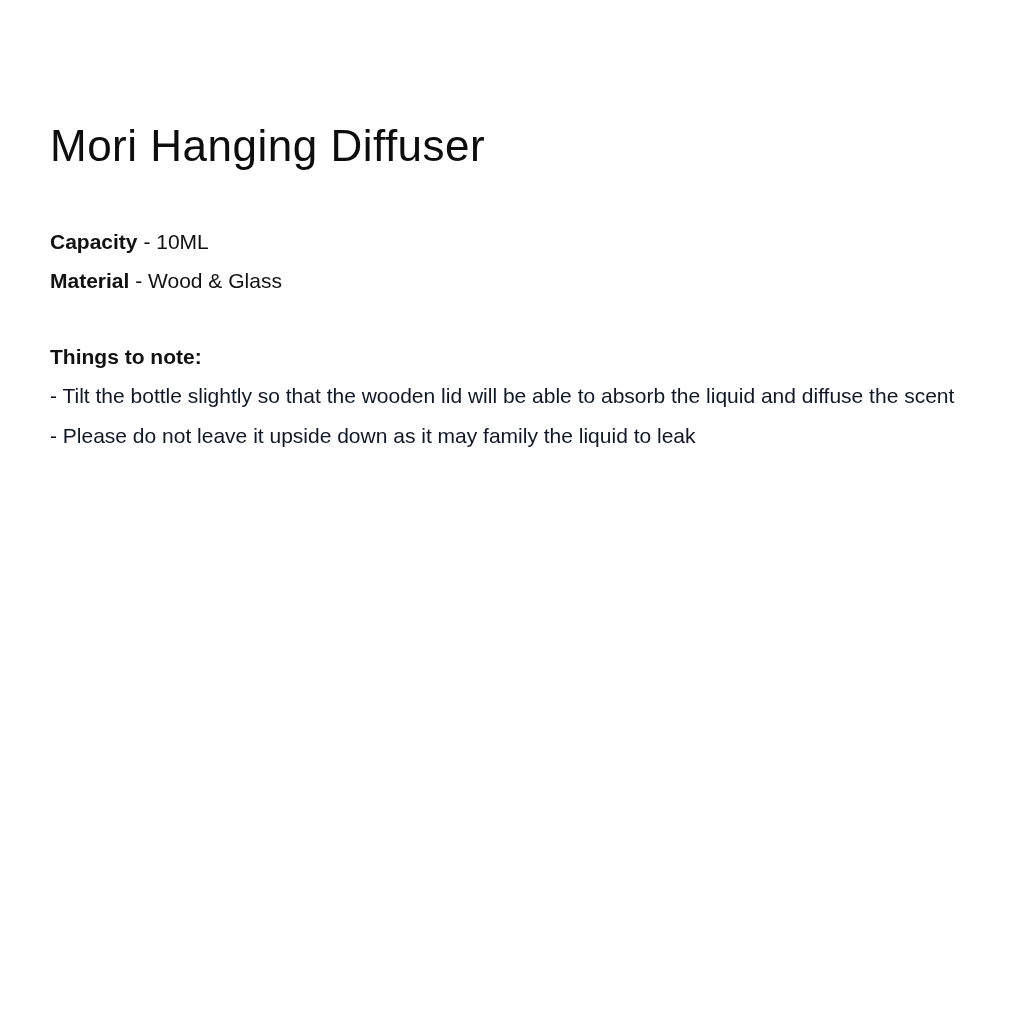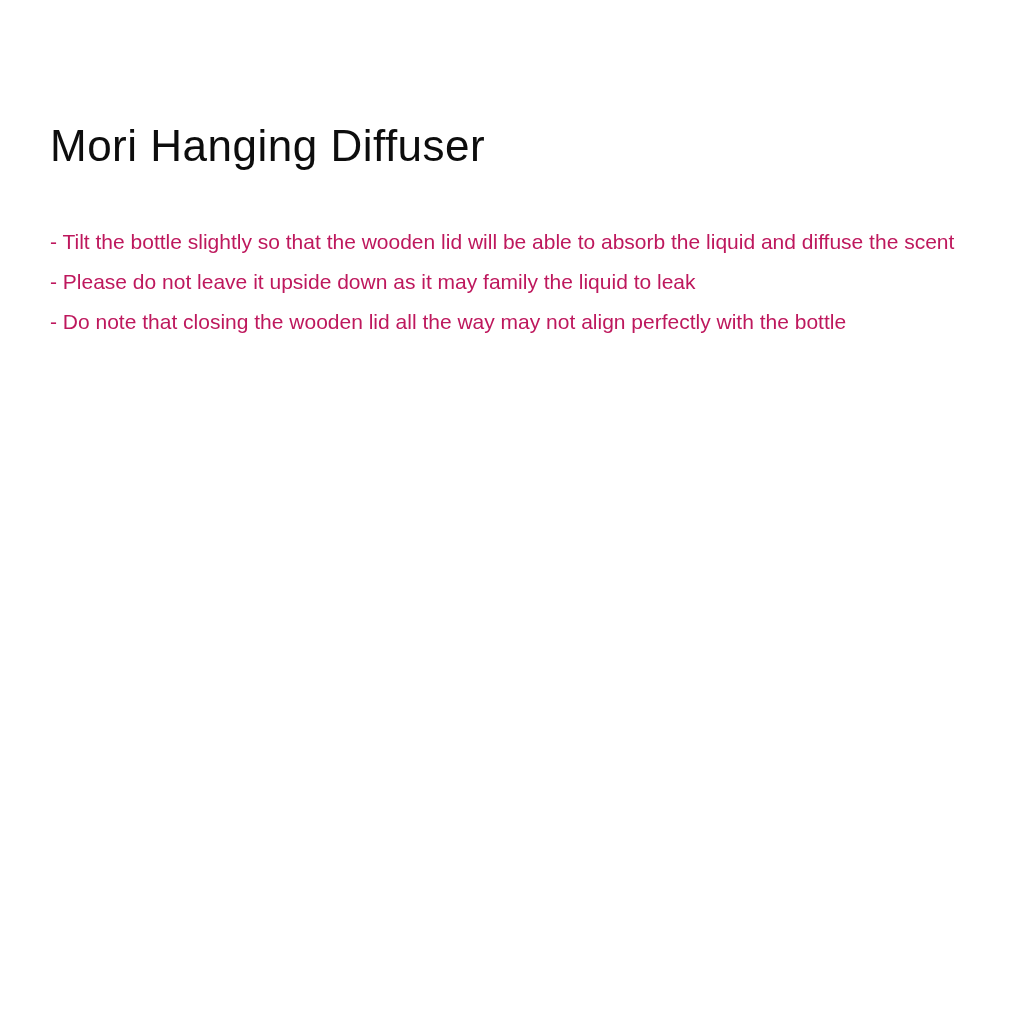--- a/index.html
+++ b/index.html
@@ -52,34 +52,44 @@
     font-size: 21px;
     font-weight: 700;
     line-height: 1.5;
     margin: 44px 0 6px 0;
     color: #111111;
   }
   .note-line {
     font-size: 21px;
     line-height: 1.62;
     margin: 0 0 6px 0;
-    color: #be185d;
+    color: #0f172a;
     max-width: 960px;
   }
 </style>
 </head>
 <body>
 
 <div class="page">
 
   <h1 class="product-title">Mori Hanging Diffuser</h1>
 
 
 
+  <div class="spec-block">
+    <div class="spec-line">
+      <span class="label">Capacity</span>
+      <span class="value">- 10ML</span>
+    </div>
+    <div class="spec-line">
+      <span class="label">Material</span>
+      <span class="value">- Wood &amp; Glass</span>
+    </div>
+  </div>
 
+  <div class="notes-heading">Things to note:</div>
 
   <p class="note-line">- Tilt the bottle slightly so that the wooden lid will be able to absorb the liquid and diffuse the scent</p>
 
   <p class="note-line">- Please do not leave it upside down as it may family the liquid to leak</p>
 
-  <p class="note-line">- Do note that closing the wooden lid all the way may not align perfectly with the bottle</p>
 
 </div>
 
 </body></html>

